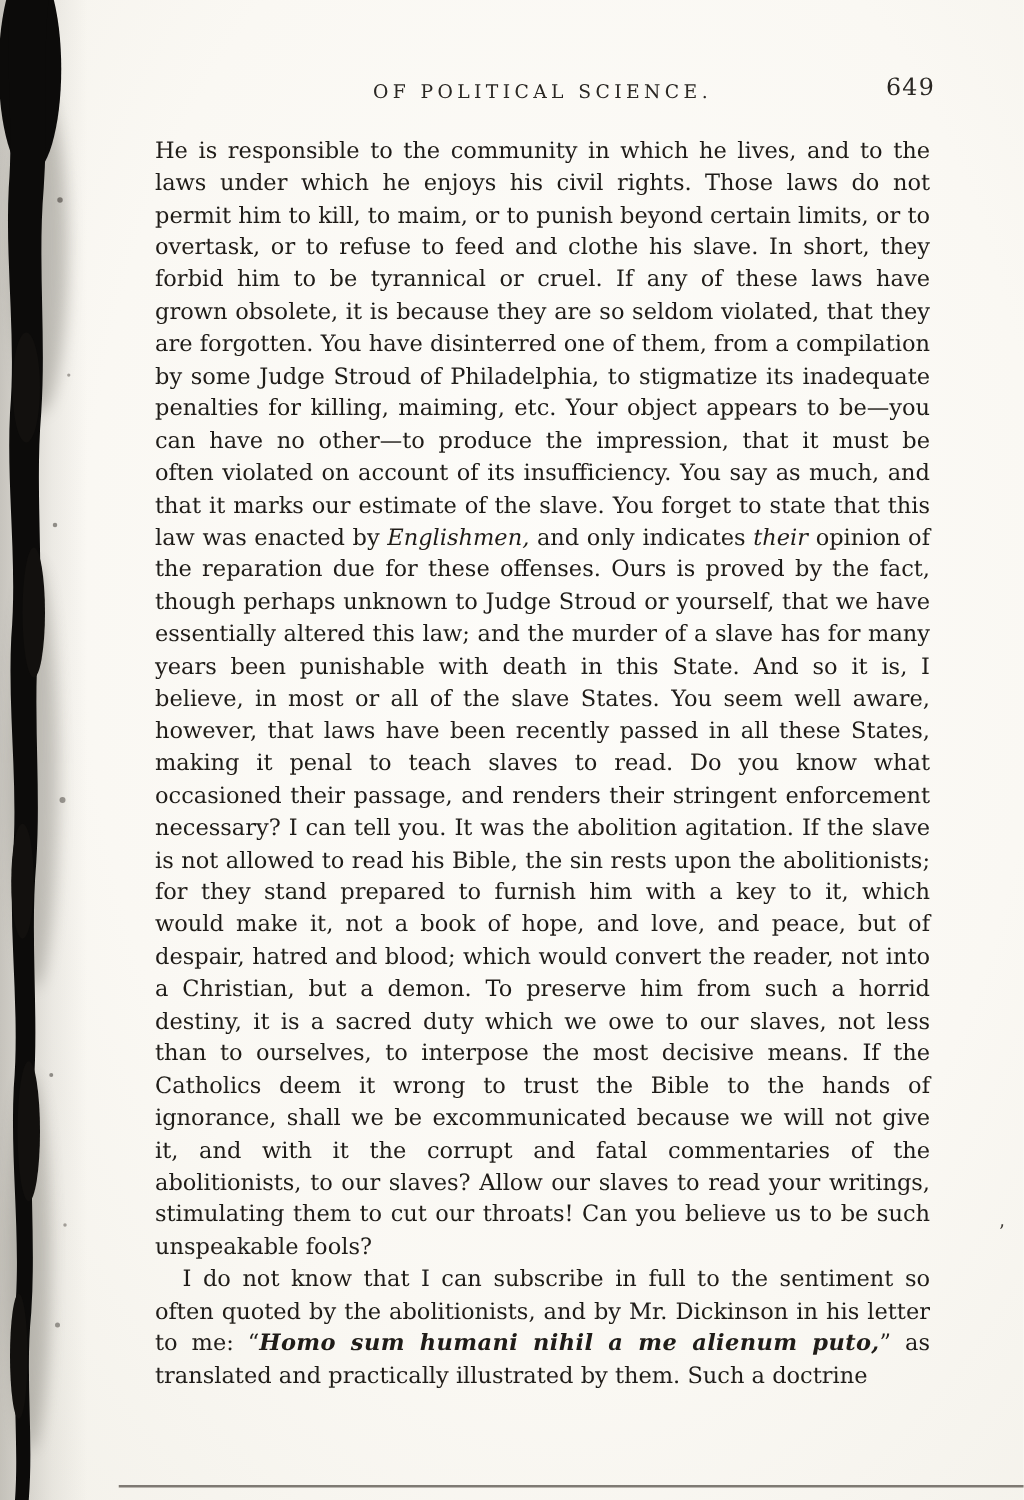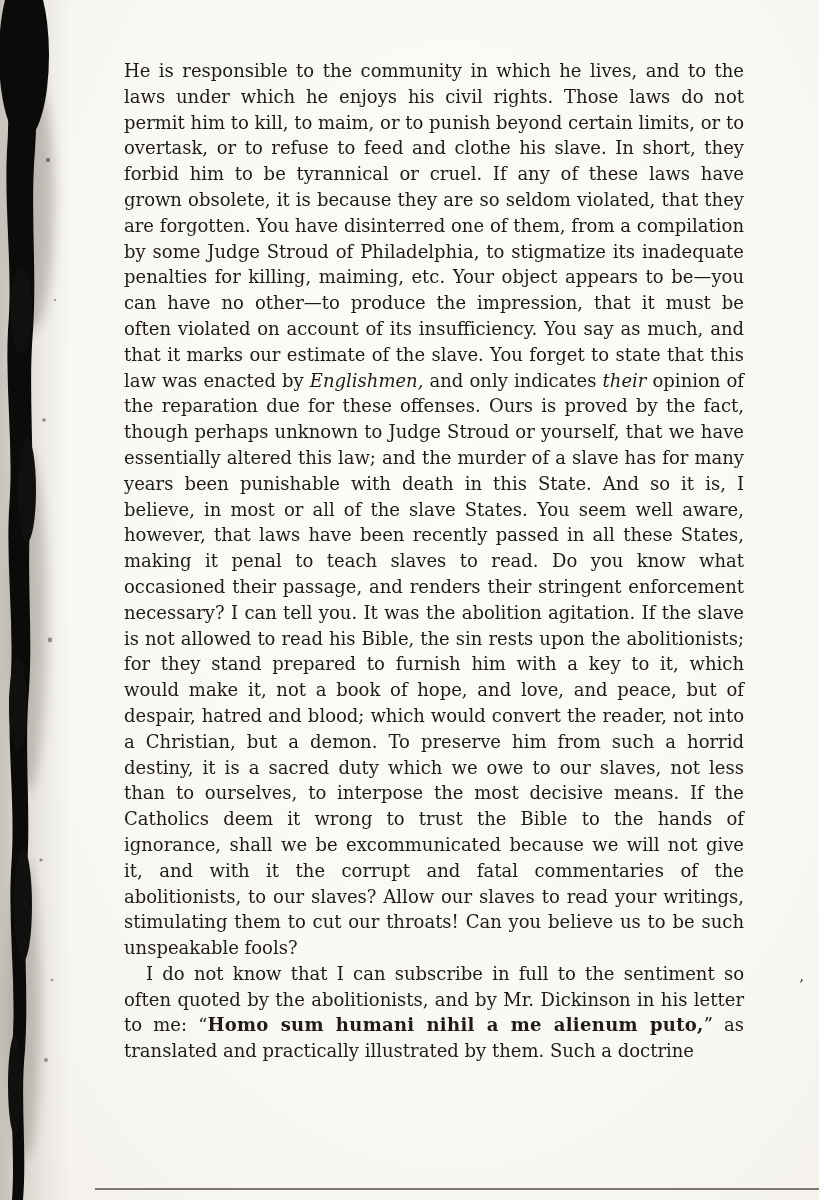--- a/index.html
+++ b/index.html
@@ -53,21 +53,21 @@
   }
   .text-body {
     font-size: 18px;
     line-height: 25.8px;
     text-align: justify;
     color: #1f1c18;
   }
   .para { margin: 0; }
   .para.indent { text-indent: 22px; }
   .italic { font-style: italic; }
-  .bold-italic { font-weight: bold; letter-spacing: 0.3px; }
+  .bold-italic { font-style: italic; font-weight: bold; letter-spacing: 0.3px; }
   .bottom-rule {
     position: absolute;
     left: 95px;
     right: 0;
     top: 1188px;
     height: 2px;
     background: #55504a;
     opacity: 0.75;
   }
   .speck {
@@ -123,20 +123,24 @@
     <circle cx="48" cy="160" r="2.2" fill="#44403a" opacity="0.6"></circle>
     <circle cx="44" cy="420" r="1.8" fill="#44403a" opacity="0.55"></circle>
     <circle cx="50" cy="640" r="2.4" fill="#44403a" opacity="0.5"></circle>
     <circle cx="41" cy="860" r="1.6" fill="#44403a" opacity="0.55"></circle>
     <circle cx="46" cy="1060" r="2.0" fill="#44403a" opacity="0.5"></circle>
     <circle cx="55" cy="300" r="1.3" fill="#55504a" opacity="0.5"></circle>
     <circle cx="52" cy="980" r="1.4" fill="#55504a" opacity="0.5"></circle>
   </svg>
 
   <div class="content">
+    <div class="header-row">
+      <div class="running-head">OF POLITICAL SCIENCE.</div>
+      <div class="page-number">649</div>
+    </div>
 
     <div class="text-body">
 
     <p class="para"><span>He is responsible to the community in which he lives, and to the laws under which he enjoys his civil rights.  Those laws do not permit him to kill, to maim, or to punish beyond certain limits, or to overtask, or to refuse to feed and clothe his slave.  In short, they forbid him to be tyrannical or cruel.  If any of these laws have grown obsolete, it is because they are so seldom violated, that they are forgotten.  You have disinterred one of them, from a compilation by some Judge Stroud of Philadelphia, to stigmatize its inadequate penalties for killing, maiming, etc.  Your object appears to be—you can have no other—to produce the impression, that it must be often violated on account of its insufficiency.  You say as much, and that it marks our estimate of the slave.  You forget to state that this law was enacted by </span><span class="italic">Englishmen,</span><span> and only indicates </span><span class="italic">their</span><span> opinion of the reparation due for these offenses.  Ours is proved by the fact, though perhaps unknown to Judge Stroud or yourself, that we have essentially altered this law; and the murder of a slave has for many years been punishable with death in this State.  And so it is, I believe, in most or all of the slave States.  You seem well aware, however, that laws have been recently passed in all these States, making it penal to teach slaves to read.  Do you know what occasioned their passage, and renders their stringent enforcement necessary?  I can tell you.  It was the abolition agitation.  If the slave is not allowed to read his Bible, the sin rests upon the abolitionists; for they stand prepared to furnish him with a key to it, which would make it, not a book of hope, and love, and peace, but of despair, hatred and blood; which would convert the reader, not into a Christian, but a demon.  To preserve him from such a horrid destiny, it is a sacred duty which we owe to our slaves, not less than to ourselves, to interpose the most decisive means.  If the Catholics deem it wrong to trust the Bible to the hands of ignorance, shall we be excommunicated because we will not give it, and with it the corrupt and fatal commentaries of the abolitionists, to our slaves?  Allow our slaves to read your writings, stimulating them to cut our throats!  Can you believe us to be such unspeakable fools?</span></p>
         <p class="para indent"><span>I do not know that I can subscribe in full to the sentiment so often quoted by the abolitionists, and by Mr. Dickinson in his letter to me: “</span><span class="bold-italic">Homo sum humani nihil a me alienum puto,</span><span>” as translated and practically illustrated by them.  Such a doctrine</span></p>
       </div>
   </div>
 
   <div class="bottom-rule"></div>
   <div class="speck">’</div>

